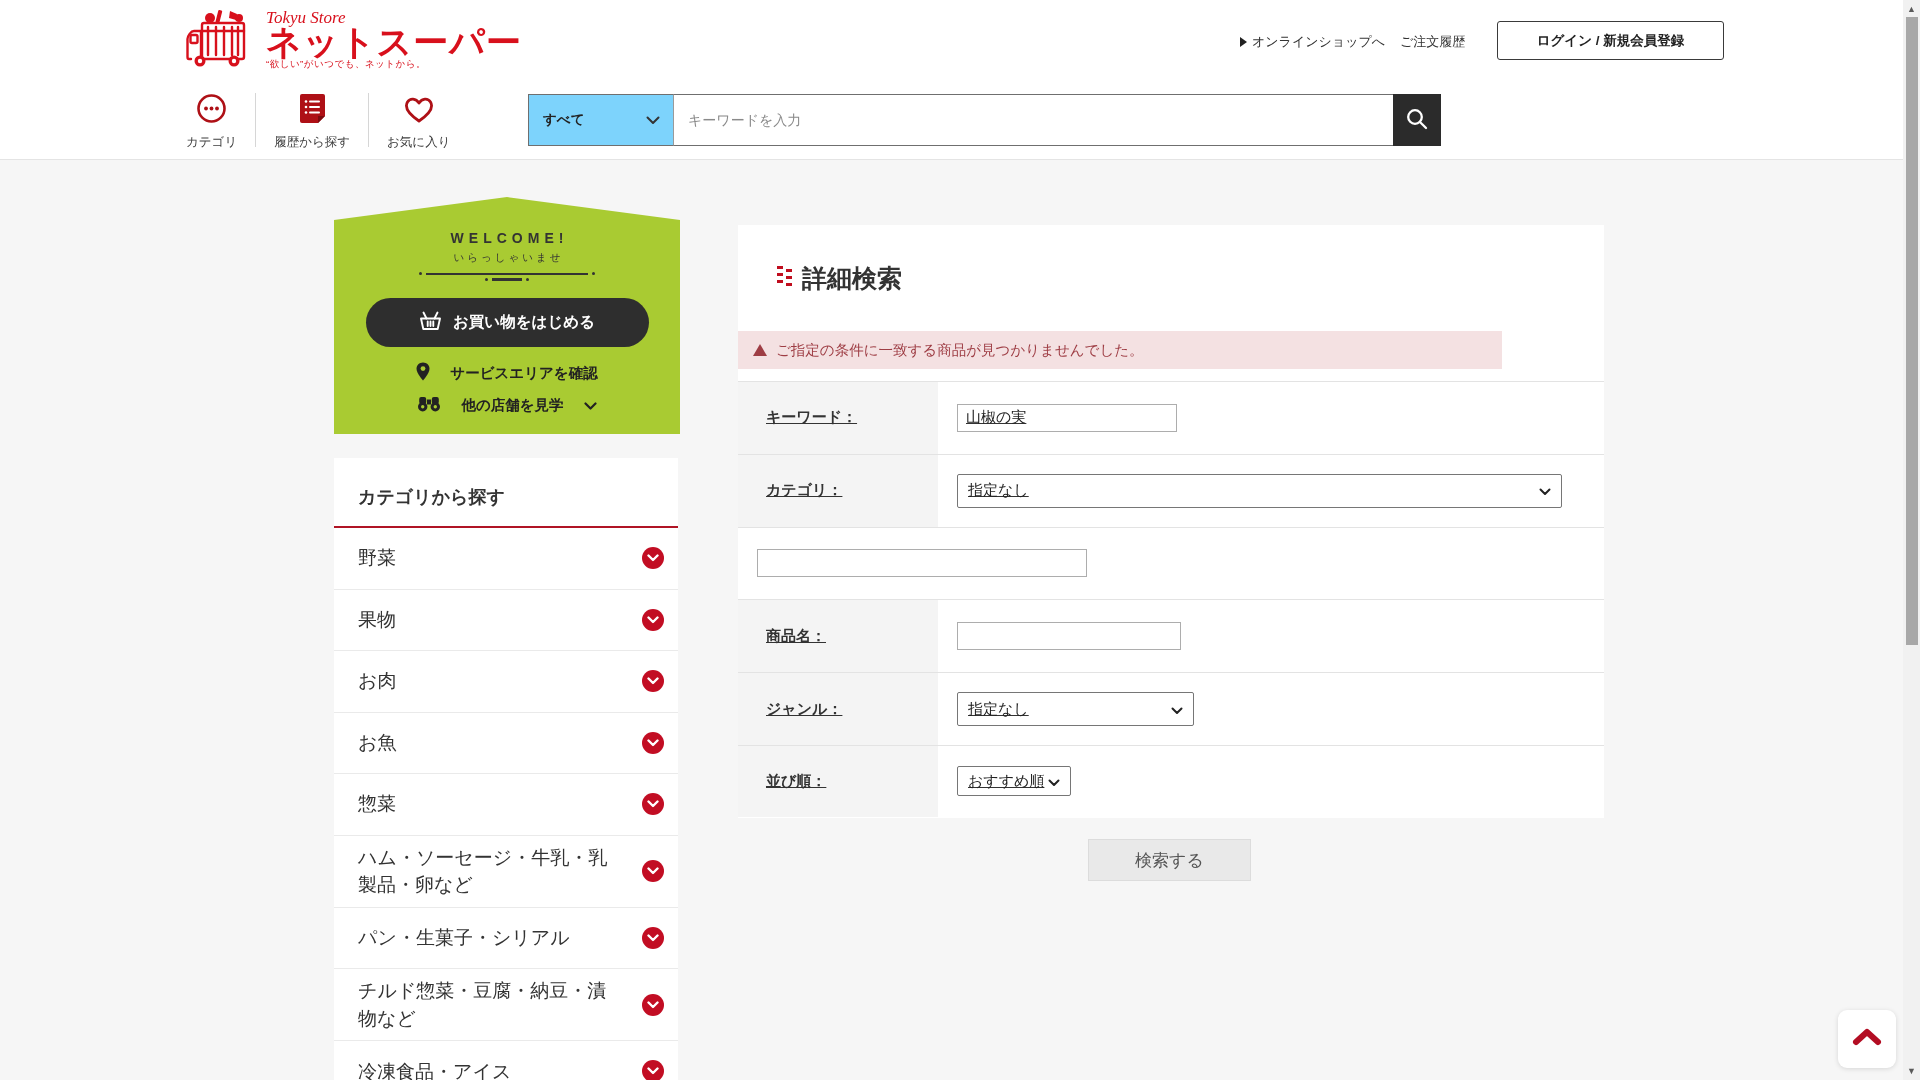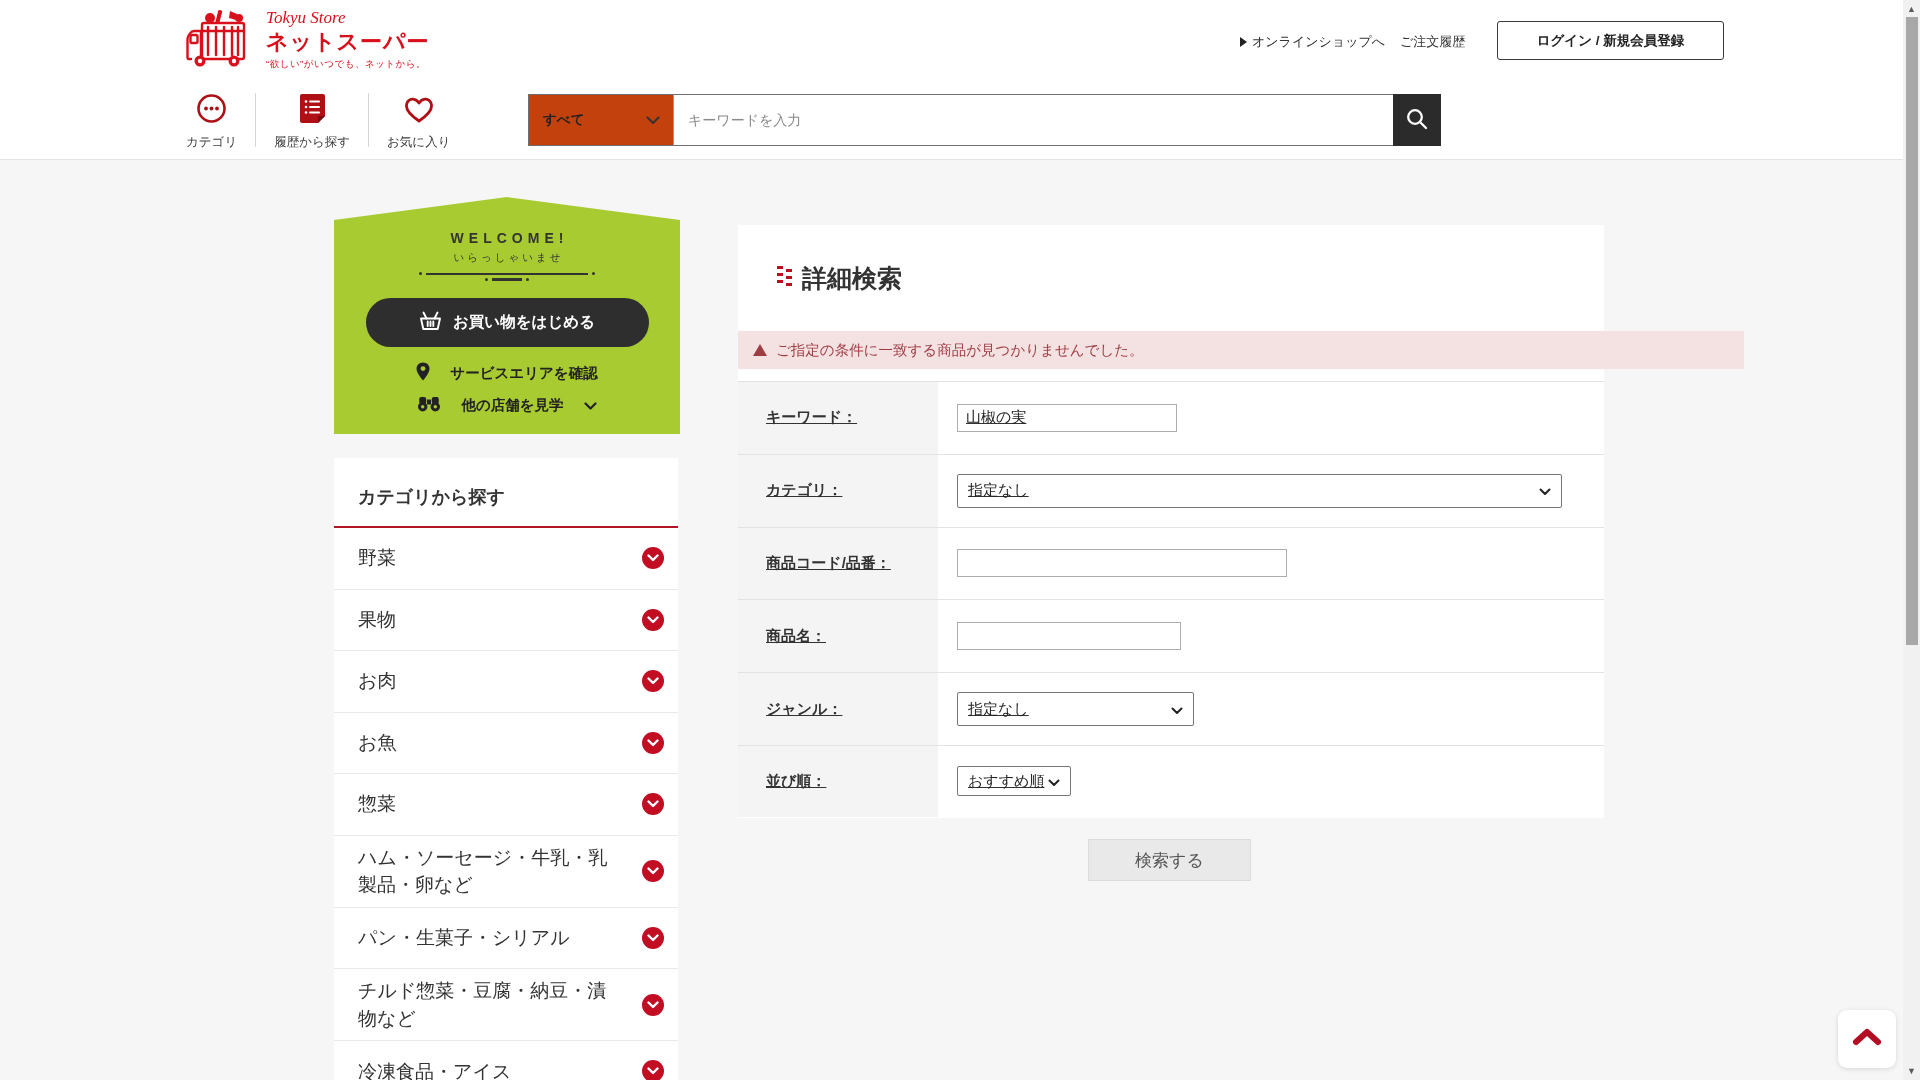--- a/index.html
+++ b/index.html
@@ -4,36 +4,36 @@
 <style>
   * { margin:0; padding:0; box-sizing:border-box; }
   html,body { width:1920px; height:1080px; overflow:hidden; }
   body { font-family:"Liberation Sans","DejaVu Sans",sans-serif; background:#f6f6f6; position:relative; color:#333; }
 
   
   .topbar { position:absolute; left:0; top:0; width:1920px; height:80px; background:#fff; z-index:5; }
   .logo { position:absolute; left:186px; top:9px; display:flex; align-items:center; gap:8px; }
   .logo-text { display:flex; flex-direction:column; }
   .brand-en { font-family:"Liberation Serif","DejaVu Serif",serif; font-style:italic; color:#d8101c; font-size:17px; line-height:18px; }
-  .brand-jp { color:#d8101c; font-size:22px; font-weight:700; letter-spacing:1px; line-height:29px; }
+  .brand-jp { color:#d8101c; font-size:35px; font-weight:700; letter-spacing:1px; line-height:29px; }
   .tagline  { color:#d8101c; font-size:9.5px; margin-top:2px; letter-spacing:.5px; }
   .top-link { position:absolute; top:33px; font-size:13px; color:#333; cursor:pointer; display:flex; align-items:center; gap:5px; }
   .tri-right { width:0; height:0; border-left:7px solid #222; border-top:5px solid transparent; border-bottom:5px solid transparent; }
   .link-online { left:1240px; }
   .link-orders { left:1400px; }
   .login-btn { position:absolute; left:1497px; top:21px; width:227px; height:39px; border:1px solid #3a3a3a; border-radius:3px; background:#fff; display:flex; align-items:center; justify-content:center; font-size:13.5px; font-weight:700; color:#222; cursor:pointer; }
 
   .navbar { position:absolute; left:0; top:80px; width:1920px; height:80px; background:#fff; border-bottom:1px solid #e4e4e4; z-index:5; }
   .nav-group { position:absolute; left:168px; top:7px; height:66px; display:flex; align-items:stretch; }
   .nav-item { display:flex; flex-direction:column; align-items:center; justify-content:flex-end; gap:6px; padding:0 18px; cursor:pointer; }
   .nav-item .nv-label { font-size:12.5px; color:#3c3c3c; padding-bottom:2px; white-space:nowrap; }
   .nav-sep { width:1px; background:#d6d6d6; margin:6px 0; }
 
   .searchbar { position:absolute; left:528px; top:14px; width:913px; height:52px; display:flex; }
-  .search-scope { width:146px; height:52px; border:1px solid #6f6f6f; border-right:1px solid #9a9a9a; background:#c2410c; display:flex; align-items:center; justify-content:space-between; padding:0 13px 0 14px; cursor:pointer; }
+  .search-scope { width:146px; height:52px; border:1px solid #6f6f6f; border-right:1px solid #9a9a9a; background:#7dd3fc; display:flex; align-items:center; justify-content:space-between; padding:0 13px 0 14px; cursor:pointer; }
   .search-scope .scope-txt { font-size:13.5px; font-weight:700; color:#222; }
   .search-input { flex:1; height:52px; border:1px solid #6f6f6f; border-left:none; border-right:none; font-size:14px; padding:0 14px; outline:none; color:#222; font-family:inherit; }
   .search-input::placeholder { color:#8a8a8a; }
   .search-btn { width:48px; height:52px; background:#2b2b2b; border:none; display:flex; align-items:center; justify-content:center; cursor:pointer; }
 
   
   .welcome { position:absolute; left:334px; top:197px; width:346px; height:237px; background:#a9cb32;
              clip-path:polygon(0 23px,50% 0,100% 23px,100% 100%,0 100%);
              display:flex; flex-direction:column; align-items:center; }
   .wl-title { margin-top:33px; font-size:14px; font-weight:700; letter-spacing:5px; color:#333; text-indent:5px; }
@@ -53,21 +53,21 @@
   .sidebar { position:absolute; left:334px; top:458px; width:344px; height:622px; background:#fff; overflow:hidden; }
   .sb-title { padding:27px 0 17px 24px; font-size:18px; font-weight:700; color:#333; }
   .sb-redline { height:2px; background:#b01425; }
   .cat-item { position:relative; min-height:61.5px; display:flex; align-items:center; padding:8px 64px 8px 24px; border-bottom:1px solid #eaeaea; font-size:19px; color:#333; line-height:1.45; cursor:pointer; background:#fff; }
   .badge { position:absolute; right:14px; top:50%; transform:translateY(-50%); width:22px; height:22px; border-radius:50%; background:#c20d23; display:flex; align-items:center; justify-content:center; }
 
   
   .card { position:absolute; left:738px; top:225px; width:866px; height:593px; background:#fff; }
   .card-head { height:106px; display:flex; align-items:center; padding-left:39px; gap:10px; }
   .card-title { font-size:25px; font-weight:700; color:#333; }
-  .error-bar { position:absolute; left:0; top:106px; width:1006px; height:38px; background:#f4e1e2; display:flex; align-items:center; padding-left:15px; gap:9px; font-size:14.5px; color:#9e3d44; }
+  .error-bar { position:absolute; left:0; top:106px; width:764px; height:38px; background:#f4e1e2; display:flex; align-items:center; padding-left:15px; gap:9px; font-size:14.5px; color:#9e3d44; }
   .warn-tri { width:0; height:0; border-left:7px solid transparent; border-right:7px solid transparent; border-bottom:12px solid #9e3d44; }
   .form-table { position:absolute; left:0; top:156px; width:866px; }
   .frow { display:flex; height:72.8px; border-top:1px solid #e3e3e3;text-decoration:underline; }
   .frow:last-child { border-bottom:1px solid #fff; }
   .flabel { width:200px; background:#f4f4f4; display:flex; align-items:center; padding-left:28px; font-size:15px; font-weight:700; color:#333; }
   .fctrl { flex:1; display:flex; align-items:center; padding-left:19px; }
   .tinput { height:28px; border:1px solid #adadad; font-size:15px; padding:0 8px; color:#222; outline:none; font-family:inherit; background:#fff; }
   .w-keyword { width:220px; }
   .w-code { width:330px; }
   .w-name { width:224px; }
@@ -376,21 +376,20 @@
           <span>指定なし</span>
           <span>
             <svg width="12" height="8" viewBox="0 0 12 8">
                 <polyline points="1.5,1.5 6,6 10.5,1.5" fill="none" stroke="#222" stroke-width="2" stroke-linecap="round" stroke-linejoin="round"></polyline>
               </svg>
           </span>
         </div>
       </div>
     </div>
     <div class="frow">
-      <div class="flabel">商品コード/品番：</div>
       <div class="fctrl">
         <input class="tinput w-code" type="text" value="" style="">
       </div>
     </div>
     <div class="frow">
       <div class="flabel">商品名：</div>
       <div class="fctrl">
         <input class="tinput w-name" type="text" value="" style="">
       </div>
     </div>

